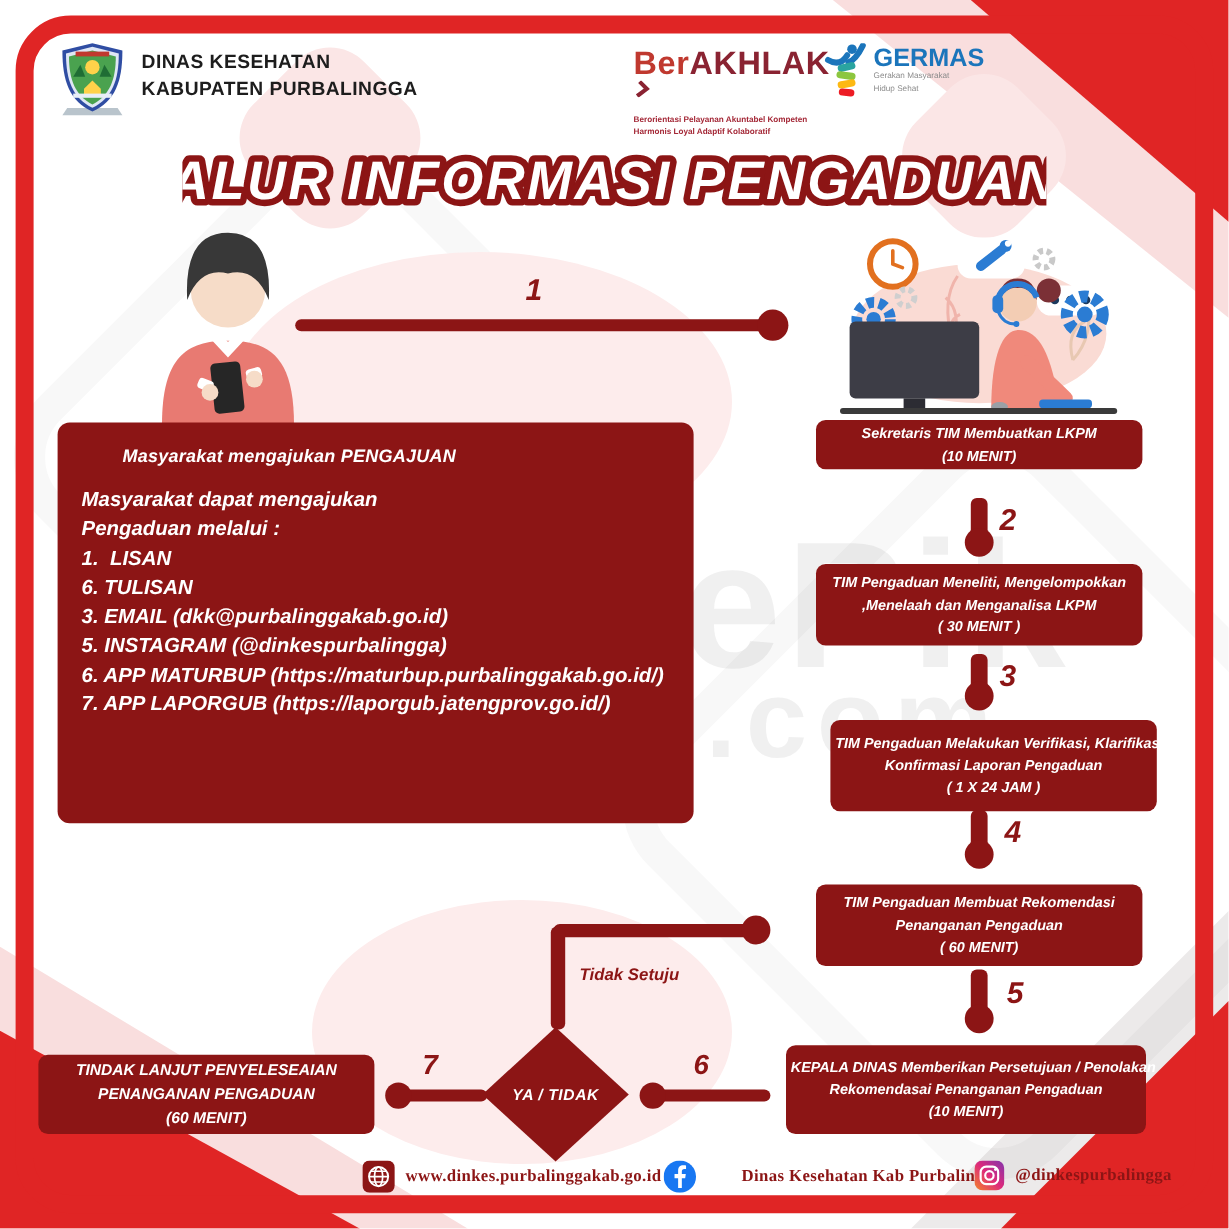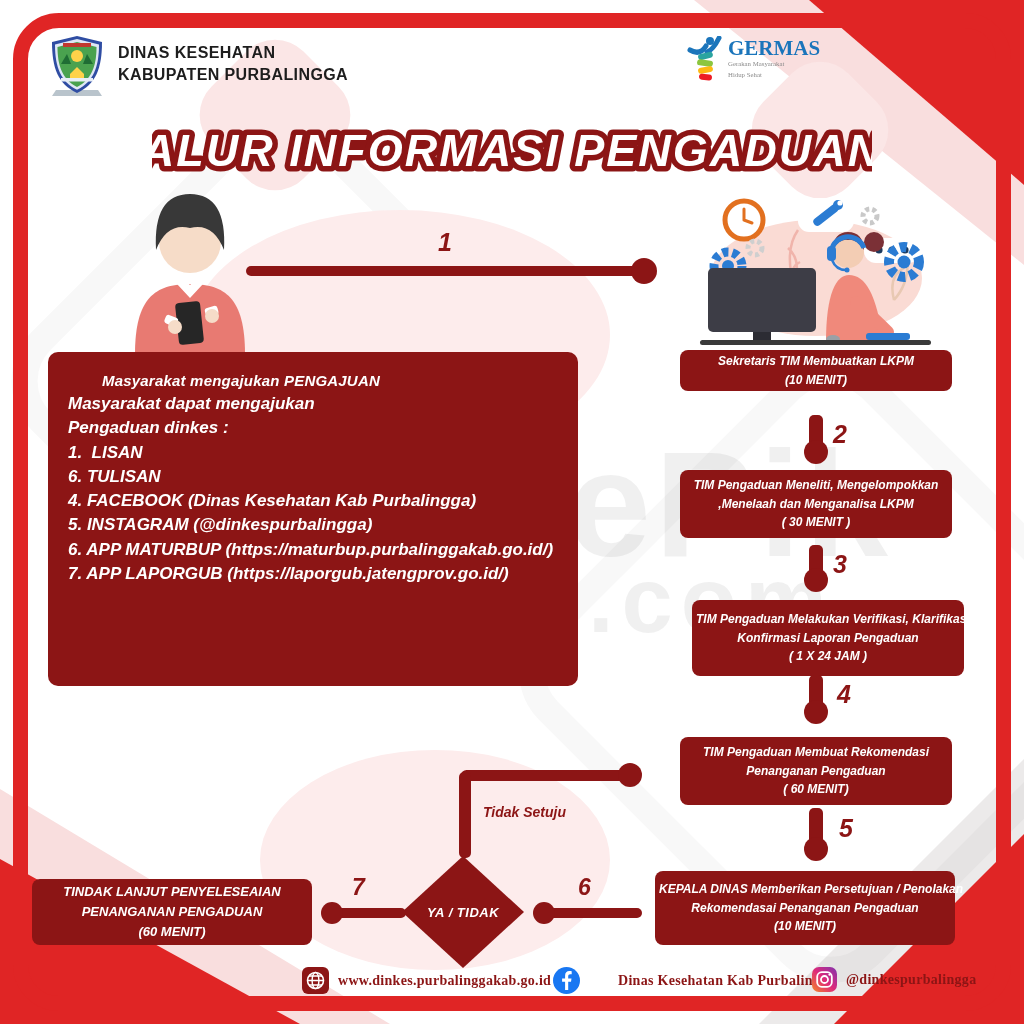--- a/index.html
+++ b/index.html
@@ -38,21 +38,21 @@
   .hdr{position:absolute;z-index:4;}
   .org-text{left:118px;top:42px;color:#1d1d1d;font-weight:bold;font-size:16px;
             letter-spacing:.4px;line-height:1.35;}
   .crest{left:48px;top:34px;}
   .berakhlak{left:528px;top:40px;width:175px;}
   .ba-title{font-size:27px;font-weight:bold;letter-spacing:.5px;line-height:1;}
   .ba-ber{color:#c0392f;}
   .ba-akhlak{color:#8a2332;}
   .ba-chev{display:inline-block;margin-left:2px;vertical-align:super;}
   .ba-tag{font-size:6.8px;font-weight:bold;color:#a42837;line-height:1.5;}
-  .germas{left:686px;top:36px;display:flex;align-items:center;gap:6px;font-family:Liberation Serif, serif;}
+  .germas{left:686px;top:36px;display:flex;align-items:center;gap:6px;}
   .g-title{color:#1b75bb;font-weight:bold;font-size:21px;line-height:1;}
   .g-sub{color:#8c8c8c;font-size:6.8px;line-height:1.5;}
 
   
   .title-svg{position:absolute;left:152px;top:114px;z-index:4;}
   .title-svg text{font-family:"Liberation Sans",sans-serif;font-size:45px;
                   font-weight:bold;font-style:italic;fill:#ffffff;stroke:#8c1515;
                   stroke-width:11px;paint-order:stroke;stroke-linejoin:round;
                   letter-spacing:2px;}
 
@@ -66,21 +66,21 @@
   .varrow .dot-b{position:absolute;bottom:-11px;left:-5px;width:24px;height:24px;
                  border-radius:50%;background:#8c1515;}
   .vline{position:absolute;width:12px;background:#8c1515;border-radius:5px;z-index:4;}
   .num{position:absolute;z-index:5;color:#8c1515;font-weight:bold;font-style:italic;
        font-size:25px;}
 
   
   .bigbox{position:absolute;left:48px;top:352px;width:530px;height:334px;
           background:#8c1515;border-radius:10px;z-index:4;color:#fff;
           font-weight:bold;font-style:italic;}
-  .bb-header{margin:20px 0 3px 54px;font-size:15px;letter-spacing:.2px;}
+  .bb-header{margin:20px 0 16px 54px;font-size:15px;letter-spacing:.2px;}
   .bb-line{margin-left:20px;font-size:17px;line-height:1.43;white-space:pre;}
 
   .step{position:absolute;left:680px;width:272px;background:#8c1515;border-radius:8px;
         z-index:4;color:#fff;font-weight:bold;font-style:italic;text-align:center;
         font-size:12px;line-height:1.55;display:flex;flex-direction:column;
         justify-content:center;padding:4px 4px;box-sizing:border-box;}
   .step div{white-space:nowrap;}
   .finalbox{position:absolute;left:32px;top:879px;width:280px;height:66px;
             background:#8c1515;border-radius:8px;z-index:4;color:#fff;font-weight:bold;
             font-style:italic;text-align:center;font-size:13px;line-height:1.55;
@@ -134,20 +134,29 @@
     <path d="M13,30 L19,20 L23,30 Z" fill="#1f6d34"></path>
     <path d="M45,30 L39,20 L35,30 Z" fill="#1f6d34"></path>
     <path d="M22,40 L29,33 L36,40 L36,46 L22,46 Z" fill="#ffd24a"></path>
     <rect x="13" y="44" width="32" height="3.5" fill="#e8eef7"></rect>
   </svg>
   <div class="hdr org-text" style="position:absolute;">
     <div>DINAS KESEHATAN</div>
     <div>KABUPATEN PURBALINGGA</div>
   </div>
 
+  <div class="hdr berakhlak" style="position:absolute;">
+    <div class="ba-title">
+      <span class="ba-ber">Ber</span><span class="ba-akhlak">AKHLAK</span><svg class="ba-chev" width="13" height="14" viewBox="0 0 13 14">
+          <path d="M1,13 L9,7 L3,1" fill="none" stroke="#8a2332" stroke-width="3.4"></path>
+        </svg>
+    </div>
+    <div class="ba-tag">Berorientasi Pelayanan Akuntabel Kompeten</div>
+    <div class="ba-tag">Harmonis Loyal Adaptif Kolaboratif</div>
+  </div>
 
   <div class="hdr germas" style="position:absolute;">
     <svg width="36" height="46" viewBox="0 0 36 46">
       <circle cx="24" cy="5" r="4" fill="#1b75bb"></circle>
       <path d="M4,14 Q14,20 20,10" fill="none" stroke="#1b75bb" stroke-width="5" stroke-linecap="round"></path>
       <path d="M33,2 Q27,14 21,16" fill="none" stroke="#1b75bb" stroke-width="5" stroke-linecap="round"></path>
       <rect x="12" y="17" width="15" height="6" rx="3" transform="rotate(-14 19 20)" fill="#2aa4a0"></rect>
       <rect x="11" y="24" width="16" height="6" rx="3" transform="rotate(8 19 27)" fill="#8cc63f"></rect>
       <rect x="12" y="31" width="15" height="6" rx="3" transform="rotate(-10 19 34)" fill="#fdb913"></rect>
       <rect x="13" y="38" width="13" height="6" rx="3" transform="rotate(6 19 41)" fill="#ed1c24"></rect>
@@ -213,24 +222,24 @@
   </svg>
 
   <div class="harrow" style="left:246px;top:266px;width:402px;">
     <div class="dot-r"></div>
   </div>
   <div class="num" style="left:438px;top:228px;">1</div>
 
   <div class="bigbox">
     <div class="bb-header">Masyarakat mengajukan PENGAJUAN</div>
     <div class="bb-line">Masyarakat dapat mengajukan</div>
-    <div class="bb-line">Pengaduan dinkes :</div>
+    <div class="bb-line">Pengaduan melalui :</div>
     <div class="bb-line">1.  LISAN</div>
     <div class="bb-line">6. TULISAN</div>
-    <div class="bb-line">4. FACEBOOK (Dinas Kesehatan Kab Purbalingga)</div>
+    <div class="bb-line">3. EMAIL (dkk@purbalinggakab.go.id)</div>
     <div class="bb-line">5. INSTAGRAM (@dinkespurbalingga)</div>
     <div class="bb-line">6. APP MATURBUP (https://maturbup.purbalinggakab.go.id/)</div>
     <div class="bb-line">7. APP LAPORGUB (https://laporgub.jatengprov.go.id/)</div>
   </div>
 
   <div class="step" style="top:350px;height:41px;">
     <div>Sekretaris TIM Membuatkan LKPM</div>
     <div>(10 MENIT)</div>
   </div>
   <div class="varrow" style="left:809px;top:415px;height:38px;">

